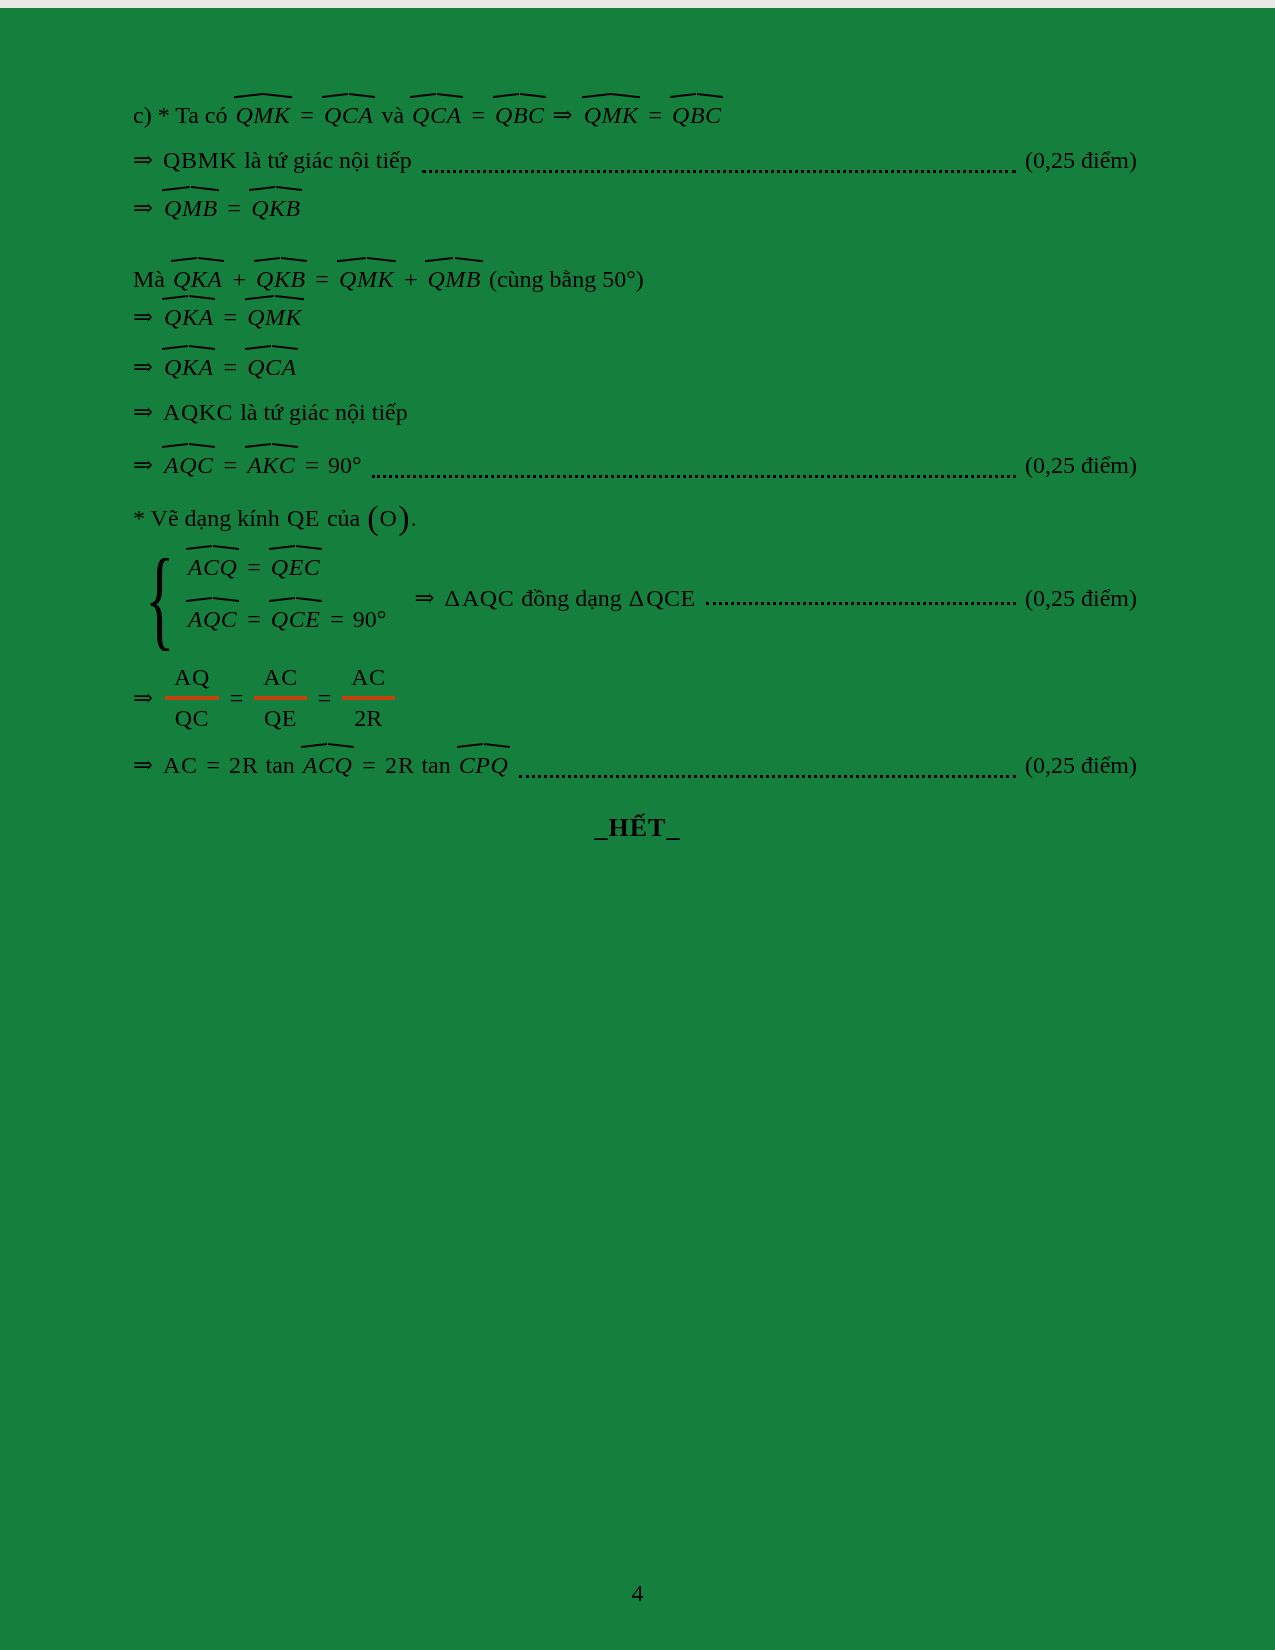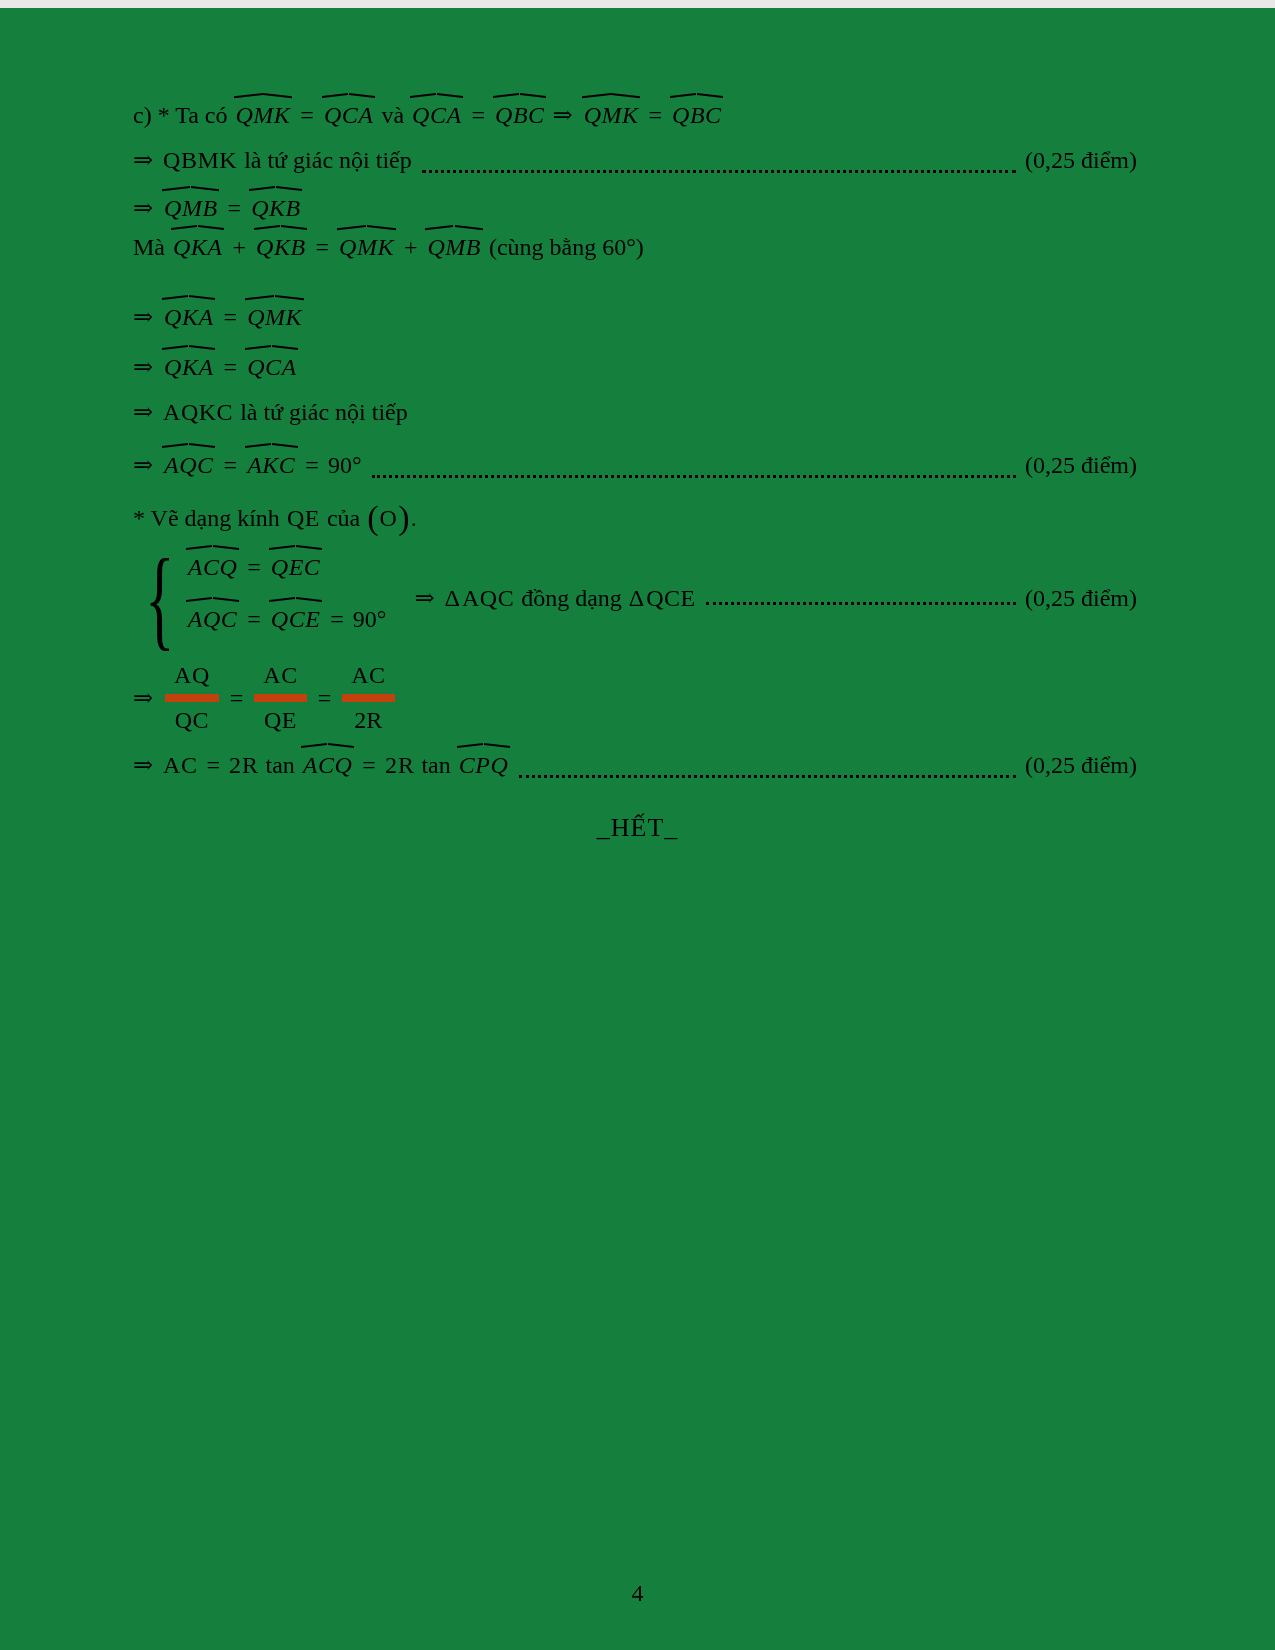--- a/index.html
+++ b/index.html
@@ -30,24 +30,24 @@
   
   .sysblock{position:absolute;left:133px;right:138px;display:flex;align-items:center;
             font-size:24px;white-space:nowrap;}
   .brace{font-size:112px;line-height:1;transform:scaleX(0.55);transform-origin:center;
          font-weight:300;margin-right:-2px;}
   .syscol{display:flex;flex-direction:column;row-gap:16px;margin-left:2px;}
   .sysrow{display:flex;align-items:baseline;column-gap:7px;height:36px;}
   .sysmid{flex:1 1 auto;display:flex;align-items:baseline;column-gap:7px;margin-left:28px;}
   
   .frac{display:inline-flex;flex-direction:column;align-items:center;margin:0 2px;}
-  .num{display:flex;align-items:flex-end;padding:0 9px 5px;border-bottom:8px solid #c2410c;}
+  .num{display:flex;align-items:flex-end;padding:0 9px 5px;border-bottom:4px solid #c2410c;}
   .den{display:flex;align-items:center;padding:5px 9px 0;}
   .footer-row{position:absolute;left:0;width:100%;text-align:center;}
-  .het{font-weight:400;font-size:26px;letter-spacing:1px;}
+  .het{font-weight:700;font-size:26px;letter-spacing:1px;}
   .pagenum{font-size:24px;}
 </style>
 </head>
 <body>
 
 <div class="page">
 
   <div class="row" style="top:93px">
     <span class="txt">c) * Ta có</span>
     <span class="arc">QMK</span>
@@ -71,30 +71,30 @@
     <span class="score">(0,25 điểm)</span>
   </div>
 
   <div class="row" style="top:186px">
     <span class="imp">⇒</span>
     <span class="arc">QMB</span>
     <span class="op">=</span>
     <span class="arc">QKB</span>
   </div>
 
-  <div class="row" style="top:226px">
+  <div class="row" style="top:258px">
     <span class="txt">Mà</span>
     <span class="arc">QKA</span>
     <span class="op">+</span>
     <span class="arc">QKB</span>
     <span class="op">=</span>
     <span class="arc">QMK</span>
     <span class="op">+</span>
     <span class="arc">QMB</span>
-    <span class="txt">(cùng bằng 60°)</span>
+    <span class="txt">(cùng bằng 50°)</span>
   </div>
 
   <div class="row" style="top:295px">
     <span class="imp">⇒</span>
     <span class="arc">QKA</span>
     <span class="op">=</span>
     <span class="arc">QMK</span>
   </div>
 
   <div class="row" style="top:345px">

